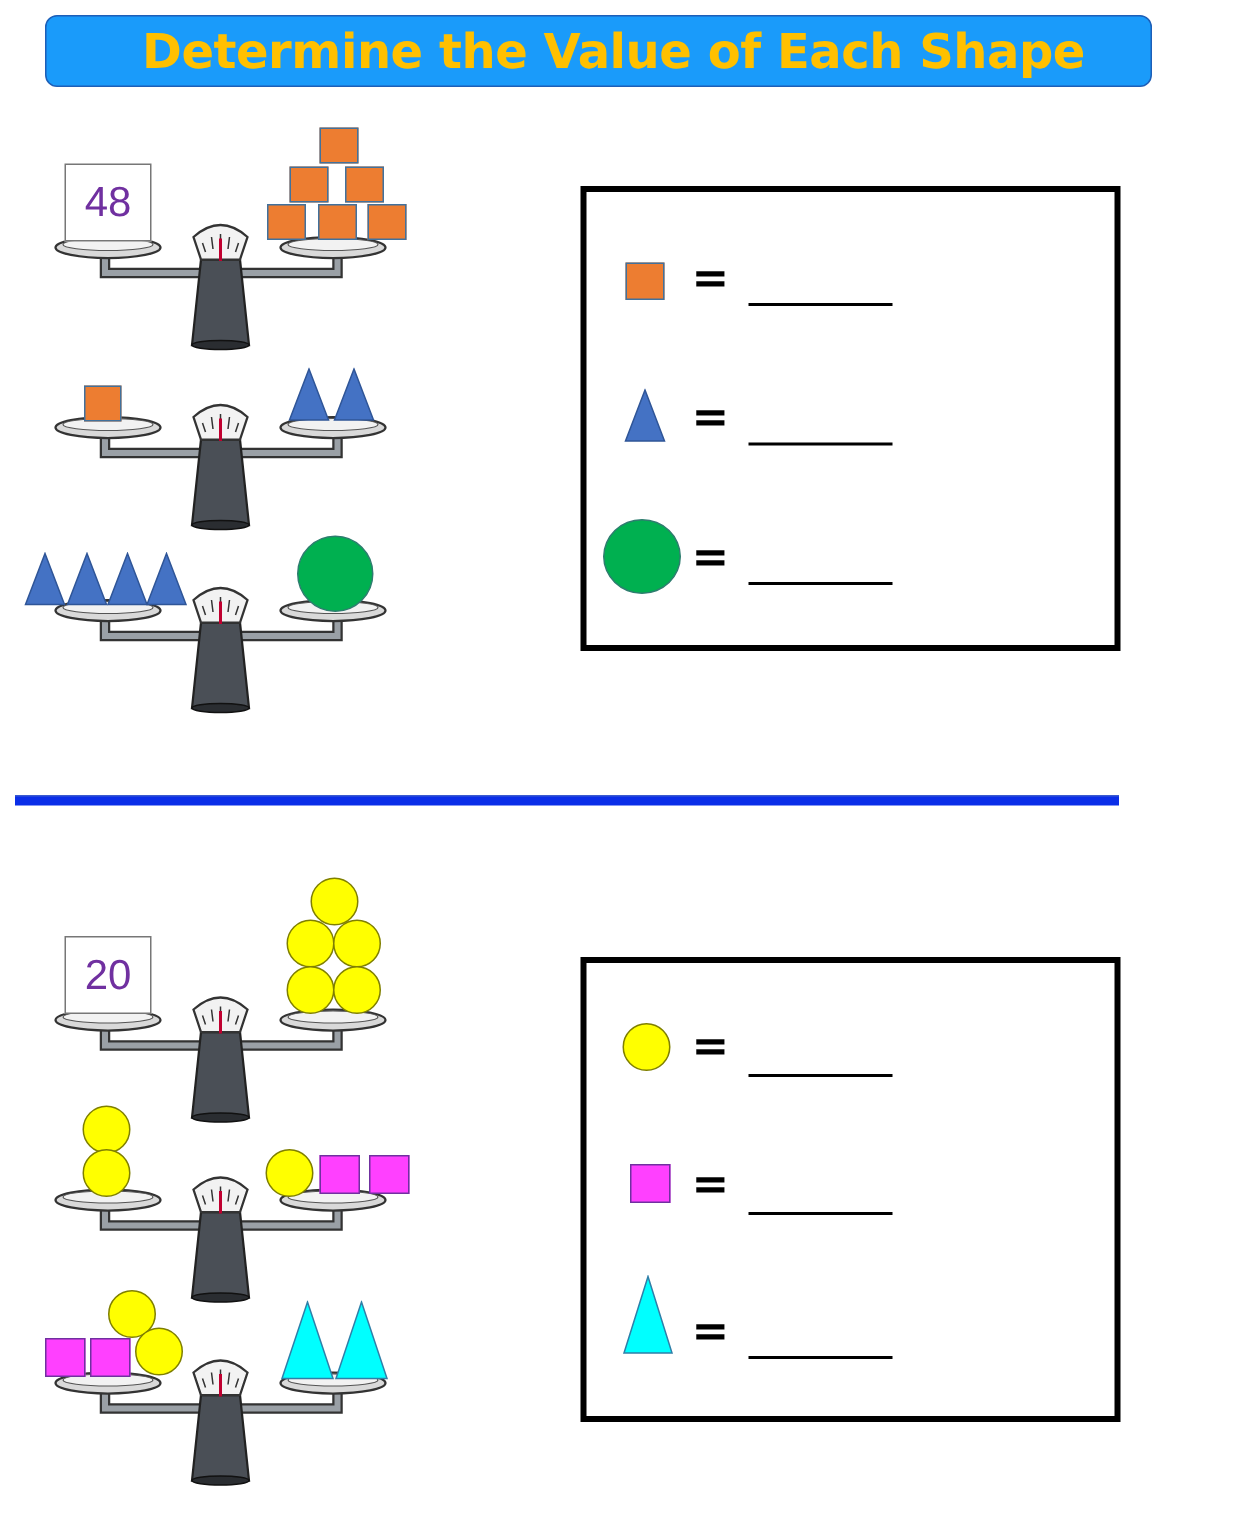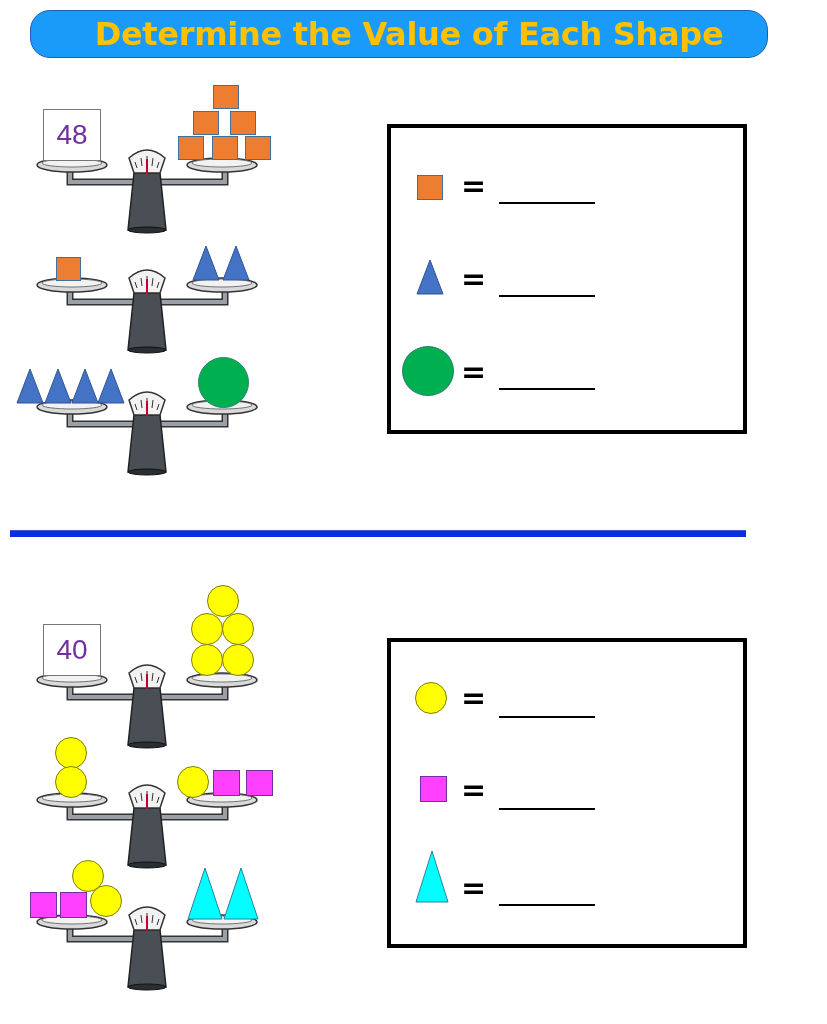--- a/index.html
+++ b/index.html
@@ -1,17 +1,17 @@
 <!DOCTYPE html>
 <html><head>
 <meta charset="utf-8">
 <style>
   html, body { margin:0; padding:0; background:#ffffff; }
   body { width:827px; height:1024px; position:relative; overflow:hidden; font-family:"DejaVu Sans", "Liberation Sans", sans-serif; }
-  .title-bar { position:absolute; left:30px; top:10px; width:738px; height:48px; background:#1a9bfa; border:1.5px solid #1d5fb8; border-radius:20px; box-sizing:border-box; }
+  .title-bar { position:absolute; left:30px; top:10px; width:738px; height:48px; background:#1a9bfa; border:1.5px solid #1d5fb8; border-radius:8px; box-sizing:border-box; }
   .title-text { position:absolute; left:0; right:0; top:4px; text-align:center; color:#ffc000; font-weight:bold; font-size:32px; letter-spacing:-0.3px; padding-left:20px; }
   .scale { position:absolute; width:240px; height:120px; }
   .scale svg { position:absolute; left:0; top:0; }
   .answer-box { position:absolute; border:4px solid #000; box-sizing:border-box; background:#fff; }
   .ans-row { position:absolute; left:0; width:100%; height:60px; }
   .ans-shape { position:absolute; }
   .ans-eq { position:absolute; left:70px; font-size:30px; font-weight:bold; color:#000; font-family:"DejaVu Sans", sans-serif; }
   .ans-line { position:absolute; left:108px; width:96px; height:2px; background:#000; }
   .divider { position:absolute; left:10px; top:530px; width:736px; height:7px; background:#0a2ee8; border-top:1px solid #3a5ad0; box-sizing:border-box; }
   .num-card { position:absolute; width:58px; height:52px; background:#fff; border:1px solid #777; box-sizing:border-box; text-align:center; line-height:50px; color:#7030a0; font-size:28px; font-family:"Liberation Sans", sans-serif; }
@@ -120,21 +120,21 @@
 </div>
 
 <div class="divider"></div>
 
 <div>
 
   <div class="scale" style="left:0;top:585px;width:300px;height:170px;">
     <svg width="300" height="170" viewBox="0 0 300 170">
         <use href="#scale-graphic"></use>
       </svg>
-    <div class="num-card" style="left:43px;top:39px;">40</div>
+    <div class="num-card" style="left:43px;top:39px;">20</div>
     <div class="shape circ-yellow" style="left:207px;top:0px;width:32px;height:32px;"></div>
     <div class="shape circ-yellow" style="left:191px;top:28px;width:32px;height:32px;"></div>
     <div class="shape circ-yellow" style="left:222px;top:28px;width:32px;height:32px;"></div>
     <div class="shape circ-yellow" style="left:191px;top:59px;width:32px;height:32px;"></div>
     <div class="shape circ-yellow" style="left:222px;top:59px;width:32px;height:32px;"></div>
   </div>
 
   <div class="scale" style="left:0;top:705px;width:300px;height:170px;">
     <svg width="300" height="170" viewBox="0 0 300 170">
         <use href="#scale-graphic"></use>

